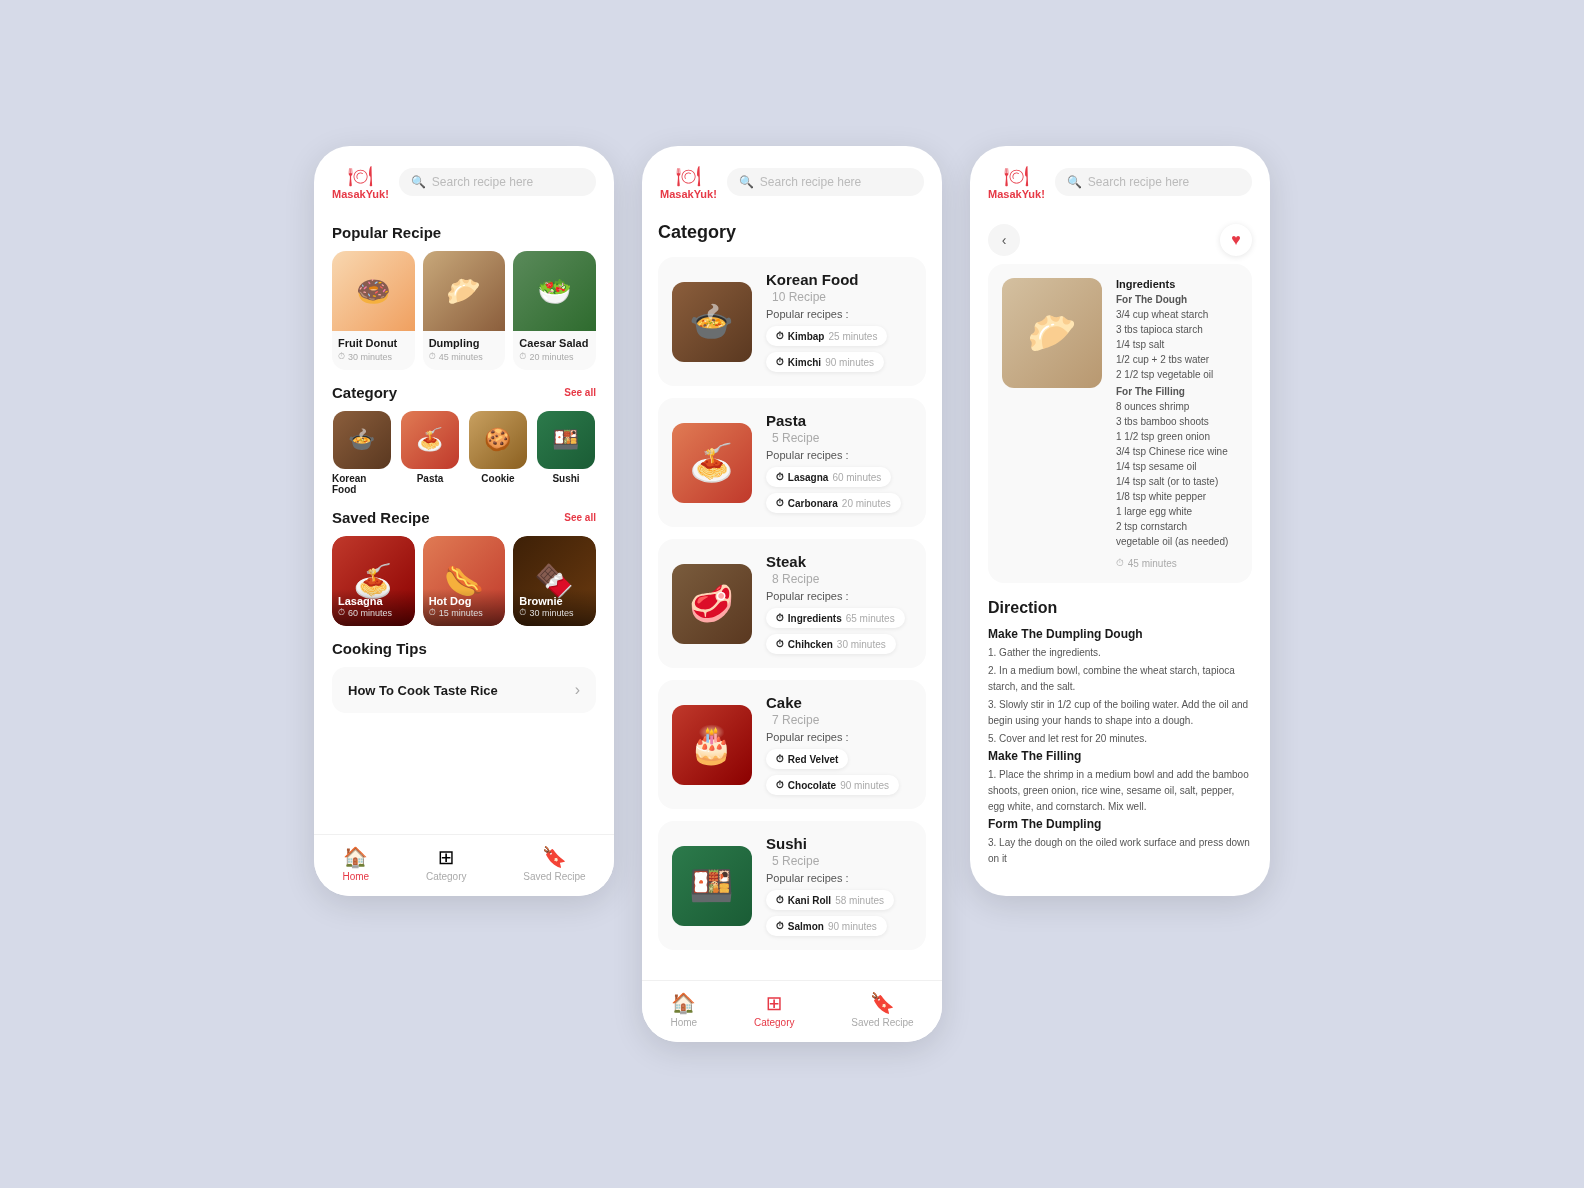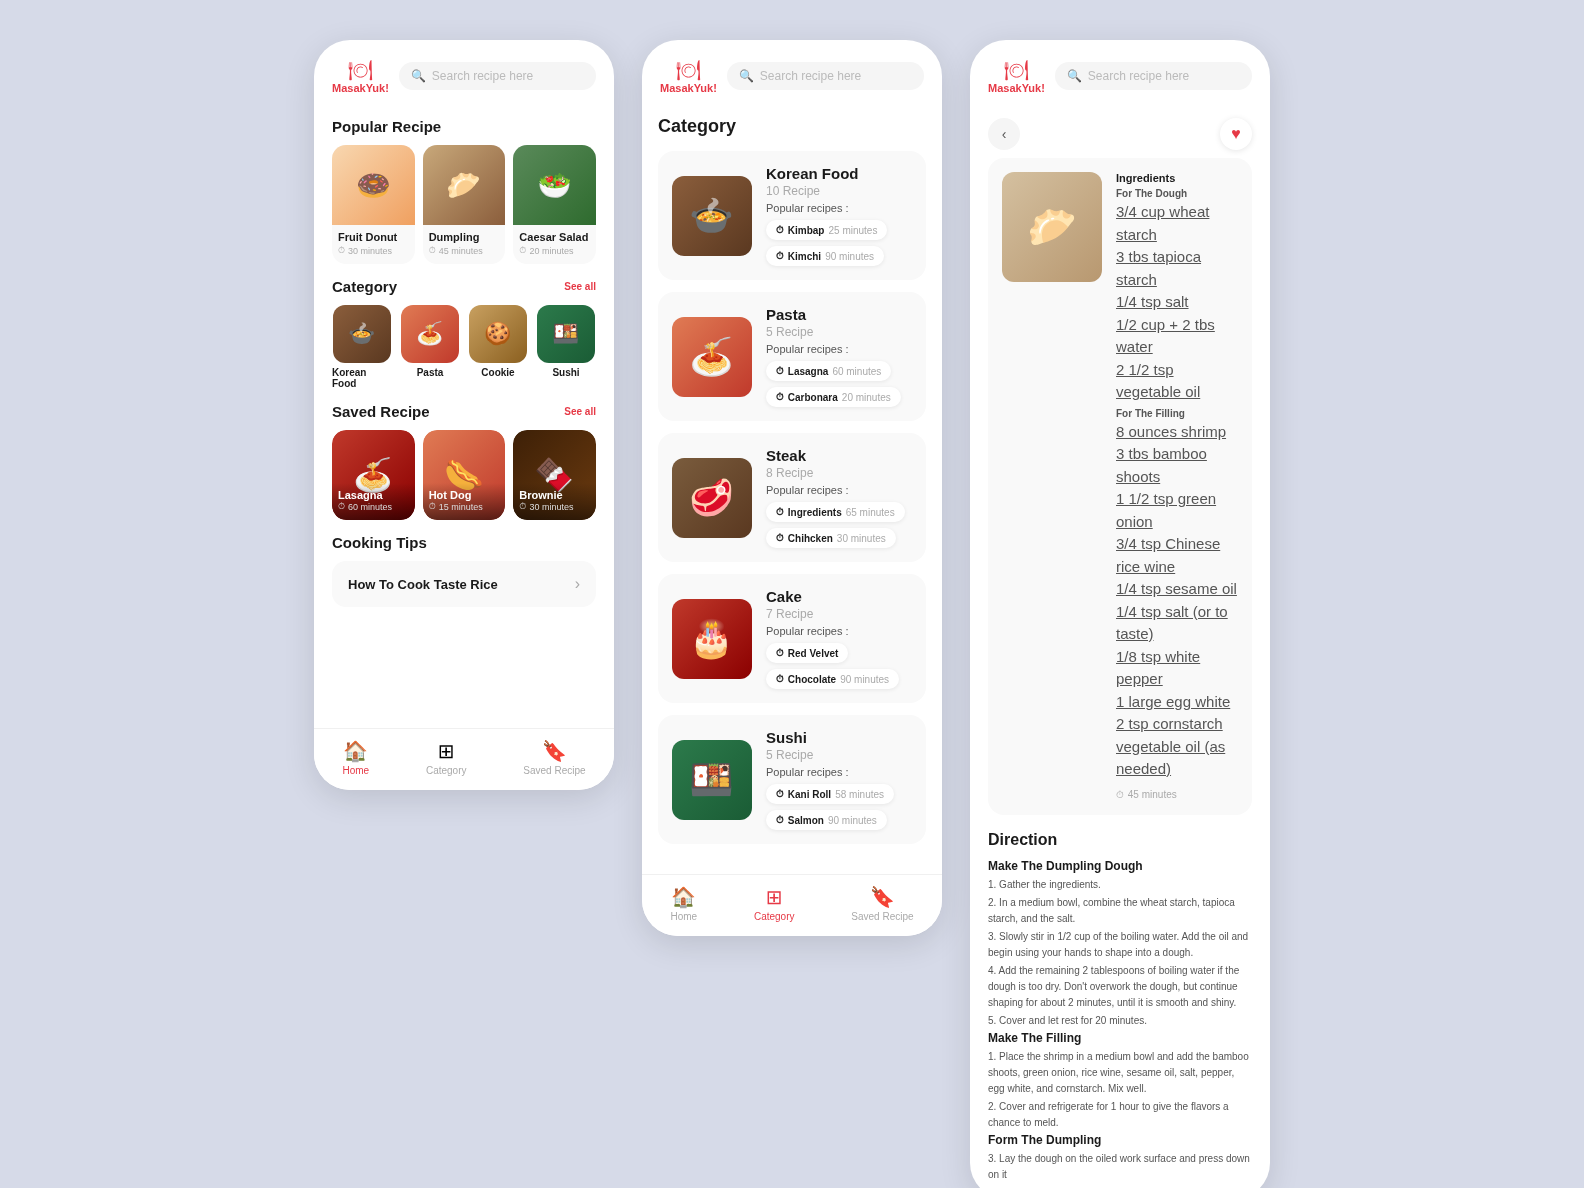--- a/index.html
+++ b/index.html
@@ -214,21 +214,21 @@
       border-radius: 12px;
       flex-shrink: 0;
       display: flex;
       align-items: center;
       justify-content: center;
       font-size: 36px;
       overflow: hidden;
     }
     .cat-list-info { flex: 1; }
     .cat-list-name { font-size: 15px; font-weight: 700; color: #1a1a1a; }
-    .cat-list-count { font-size: 12px; color: #aaa; margin: 2px 0 4px; }
+    .cat-list-count { font-size: 12px; color: #aaa; margin: 2px 6px 4px; }
     .cat-list-popular { font-size: 11px; color: #555; margin-bottom: 6px; }
     .cat-tags { display: flex; gap: 6px; flex-wrap: wrap; }
     .cat-tag {
       background: #fff;
       border-radius: 20px;
       padding: 4px 10px;
       font-size: 10px;
       font-weight: 600;
       color: #1a1a1a;
       box-shadow: 0 1px 4px rgba(0,0,0,0.08);
@@ -293,21 +293,21 @@
       display: flex;
       align-items: center;
       justify-content: center;
       font-size: 40px;
       overflow: hidden;
       background: #e8e0d0;
     }
     .ingredients-section { flex: 1; }
     .ingr-title { font-size: 11px; font-weight: 700; color: #1a1a1a; margin-bottom: 4px; }
     .ingr-subtitle { font-size: 10px; font-weight: 700; color: #555; margin: 4px 0 2px; }
-    .ingr-item { font-size: 15px; color: #555; line-height: 1.5; text-decoration: underline; }
+    .ingr-item { font-size: 10px; color: #555; line-height: 1.5; }
     .detail-time { font-size: 10px; color: #aaa; display: flex; align-items: center; gap: 4px; margin-top: 8px; }
 
     .direction-section { margin-bottom: 16px; }
     .dir-title { font-size: 16px; font-weight: 700; color: #1a1a1a; margin-bottom: 10px; }
     .dir-sub { font-size: 12px; font-weight: 700; color: #1a1a1a; margin-bottom: 4px; }
     .dir-step { font-size: 10px; color: #555; line-height: 1.6; margin-bottom: 2px; }
 
     
     .bg-korean { background: linear-gradient(135deg, #8B5E3C 0%, #5a3820 100%); }
     .bg-pasta { background: linear-gradient(135deg, #e07b54 0%, #c0392b 100%); }
@@ -648,26 +648,24 @@
         </div>
       </div>
 
       <div class="direction-section">
         <div class="dir-title">Direction</div>
 
         <div class="dir-sub">Make The Dumpling Dough</div>
         <div class="dir-step">1. Gather the ingredients.</div>
         <div class="dir-step">2. In a medium bowl, combine the wheat starch, tapioca starch, and the salt.</div>
         <div class="dir-step">3. Slowly stir in 1/2 cup of the boiling water. Add the oil and begin using your hands to shape into a dough.</div>
-        <div class="dir-step">4. Add the remaining 2 tablespoons of boiling water if the dough is too dry. Don't overwork the dough, but continue shaping for about 2 minutes, until it is smooth and shiny.</div>
         <div class="dir-step">5. Cover and let rest for 20 minutes.</div>
 
         <div class="dir-sub">Make The Filling</div>
         <div class="dir-step">1. Place the shrimp in a medium bowl and add the bamboo shoots, green onion, rice wine, sesame oil, salt, pepper, egg white, and cornstarch. Mix well.</div>
-        <div class="dir-step">2. Cover and refrigerate for 1 hour to give the flavors a chance to meld.</div>
 
         <div class="dir-sub">Form The Dumpling</div>
         <div class="dir-step">3. Lay the dough on the oiled work surface and press down on it</div>
       </div>
     </div>
   </div>
 
 </div>
 
 </body></html>

